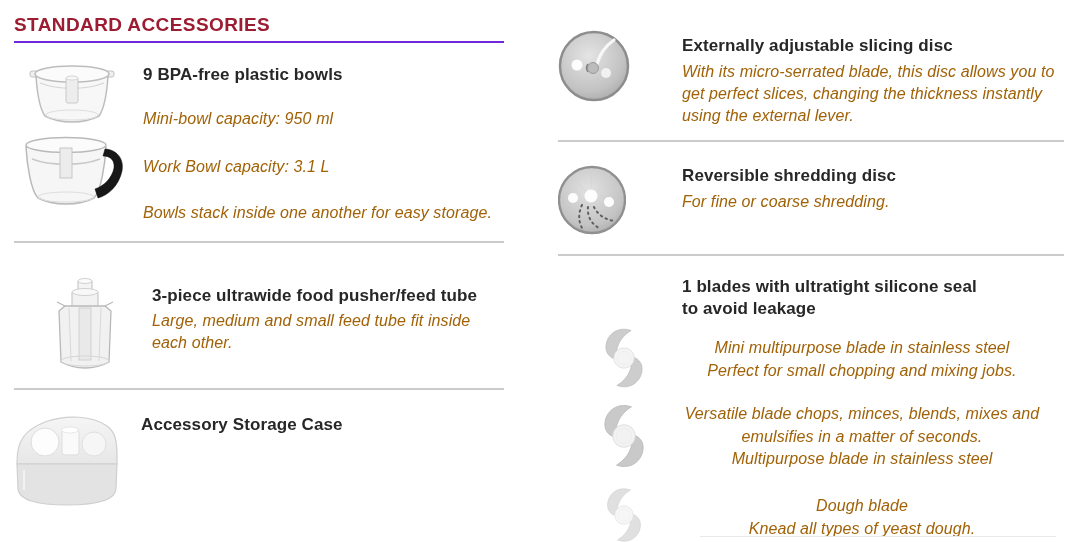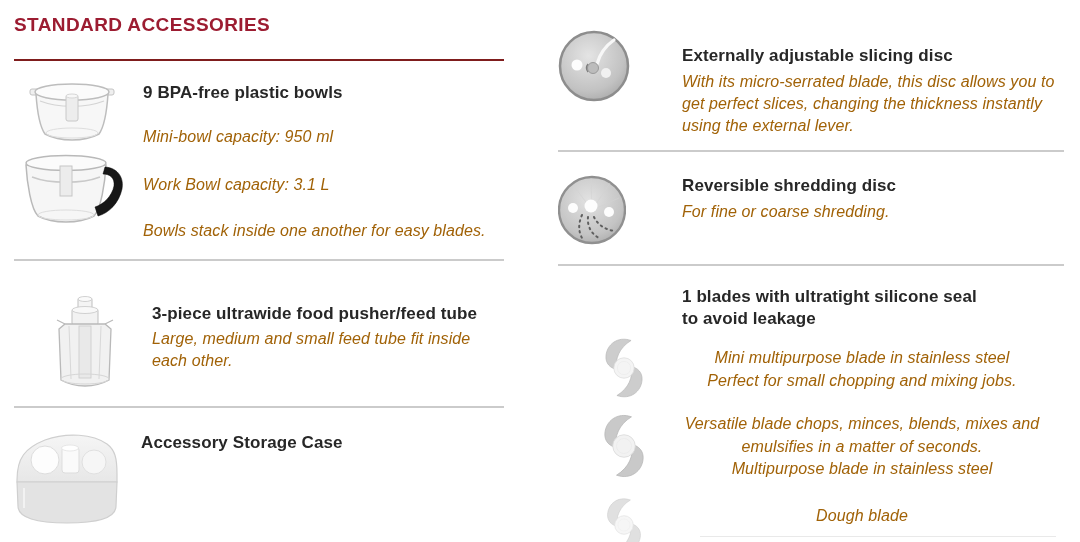--- a/index.html
+++ b/index.html
@@ -5,22 +5,22 @@
   html,body{margin:0;padding:0;background:#fff;}
   .canvas{
     position:relative;width:1080px;height:542px;background:#ffffff;overflow:hidden;
     font-family:"Liberation Sans", sans-serif;-webkit-font-smoothing:antialiased;
   }
   .col{position:absolute;top:0;}
   .col-left{left:14px;width:490px;}
   .col-right{left:558px;width:506px;}
 
   h1.page-title{
-    margin:14px 0 0;padding-bottom:23px;font-size:19px;font-weight:bold;
-    color:#9c1c31;letter-spacing:.4px;border-bottom:2px solid #7f1d1d;
+    margin:14px 0 0;padding-bottom:5px;font-size:19px;font-weight:bold;
+    color:#9c1c31;letter-spacing:.4px;border-bottom:2px solid #6d28d9;
   }
   h2{font-size:17px;font-weight:bold;color:#272727;margin:0;line-height:1.28;letter-spacing:.1px;}
   p{font-size:16px;color:#a16207;margin:0;line-height:1.38;letter-spacing:.1px;font-style:italic;}
   .rule{border:none;border-top:2px solid #cbcbcb;margin:0;height:0;}
   .pre{white-space:pre-line;}
   .nowrap{white-space:nowrap;}
 
   
   .sec{display:flex;}
   .sec-l1{margin-top:15px;}
@@ -42,21 +42,21 @@
   .imgcol3{width:113px;flex-shrink:0;}
   .imgcol3 svg{margin-left:-5px;display:block;}
   .txtcol3{flex:1;padding-left:14px;}
   .txtcol3 h2{margin-top:8px;}
 
   
   .sec-r1{margin-top:25px;}
   .iconcol{width:124px;flex-shrink:0;}
   .iconcol svg{display:block;margin-top:2px;}
   .txtr{flex:1;}
-  .txtr h2{margin-top:20px;}
+  .txtr h2{margin-top:10px;}
   .txtr p{margin-top:4px;max-width:382px;}
   .rule-r1{margin-top:13px;}
   .sec-r2{margin-top:17px;}
   .sec-r2 .txtr h2{margin-top:6px;}
   .rule-r2{margin-top:15px;}
   .blades-heading{margin:20px 0 0 124px;}
   .blade-row{display:flex;text-align:center;}
   .blade-row-1{margin-top:6px;}
   .blade-row-2{margin-top:6px;}
   .blade-row-3{margin-top:10px;}
@@ -95,21 +95,21 @@
           <path d="M12 24 C30 31 62 31 80 24" fill="none" stroke="#c9c9c9" stroke-width="1.5"></path>
           <rect x="40" y="13" width="12" height="30" fill="#ececec" stroke="#c6c6c6" stroke-width="1"></rect>
           <ellipse cx="46" cy="62" rx="28" ry="5" fill="none" stroke="#dddddd" stroke-width="1"></ellipse>
           <path d="M85 14 C99 15 104 26 102 36 C99 50 89 60 78 63 L75 54 C84 51 92 43 94 33 C95 25 90 21 83 21 Z" fill="#171717" stroke="#000000" stroke-width=".5"></path>
         </svg>
       </div>
       <div class="txtcol1">
         <h2>9 BPA-free plastic bowls</h2>
         <p class="p-l1a">Mini-bowl capacity: 950 ml</p>
         <p class="p-l1b">Work Bowl capacity: 3.1 L</p>
-        <p class="p-l1c">Bowls stack inside one another for easy blades.</p>
+        <p class="p-l1c">Bowls stack inside one another for easy storage.</p>
       </div>
     </div>
 
     <hr class="rule rule-l1">
 
     <div class="sec sec-l2">
       <div class="imgcol2">
         <svg width="62" height="96" viewBox="0 0 62 96">
           <rect x="24" y="3" width="14" height="12" rx="2" fill="#f4f4f4" stroke="#bfbfbf" stroke-width="1"></rect>
           <ellipse cx="31" cy="4" rx="7" ry="2.5" fill="#fafafa" stroke="#c6c6c6" stroke-width=".8"></ellipse>
@@ -249,20 +249,21 @@
         <div class="bladecol">
           <svg width="46" height="60" viewBox="0 0 60 84">
             <path d="M39 7 C22 1 8 12 7 27 C6.5 36 12 42 21 44 C18 31 24 16 39 7 Z" fill="#e0e0e0" stroke="#cccccc" stroke-width=".8"></path>
             <path d="M21 77 C38 83 52 72 53 57 C53.5 48 48 42 39 40 C42 53 36 68 21 77 Z" fill="#e0e0e0" stroke="#cccccc" stroke-width=".8"></path>
             <circle cx="30" cy="42" r="13" fill="#f6f6f6" stroke="#e2e2e2" stroke-width="1"></circle>
             <circle cx="30" cy="42" r="8.5" fill="none" stroke="#efefef" stroke-width="1"></circle>
           </svg>
         </div>
         <div class="bladetxt">
           <p>Dough blade</p>
+          <p>Knead all types of yeast dough.</p>
         </div>
       </div>
     </div>
 
   </div>
 
   <div class="bottom-faint-rule"></div>
 
 </div>
 

